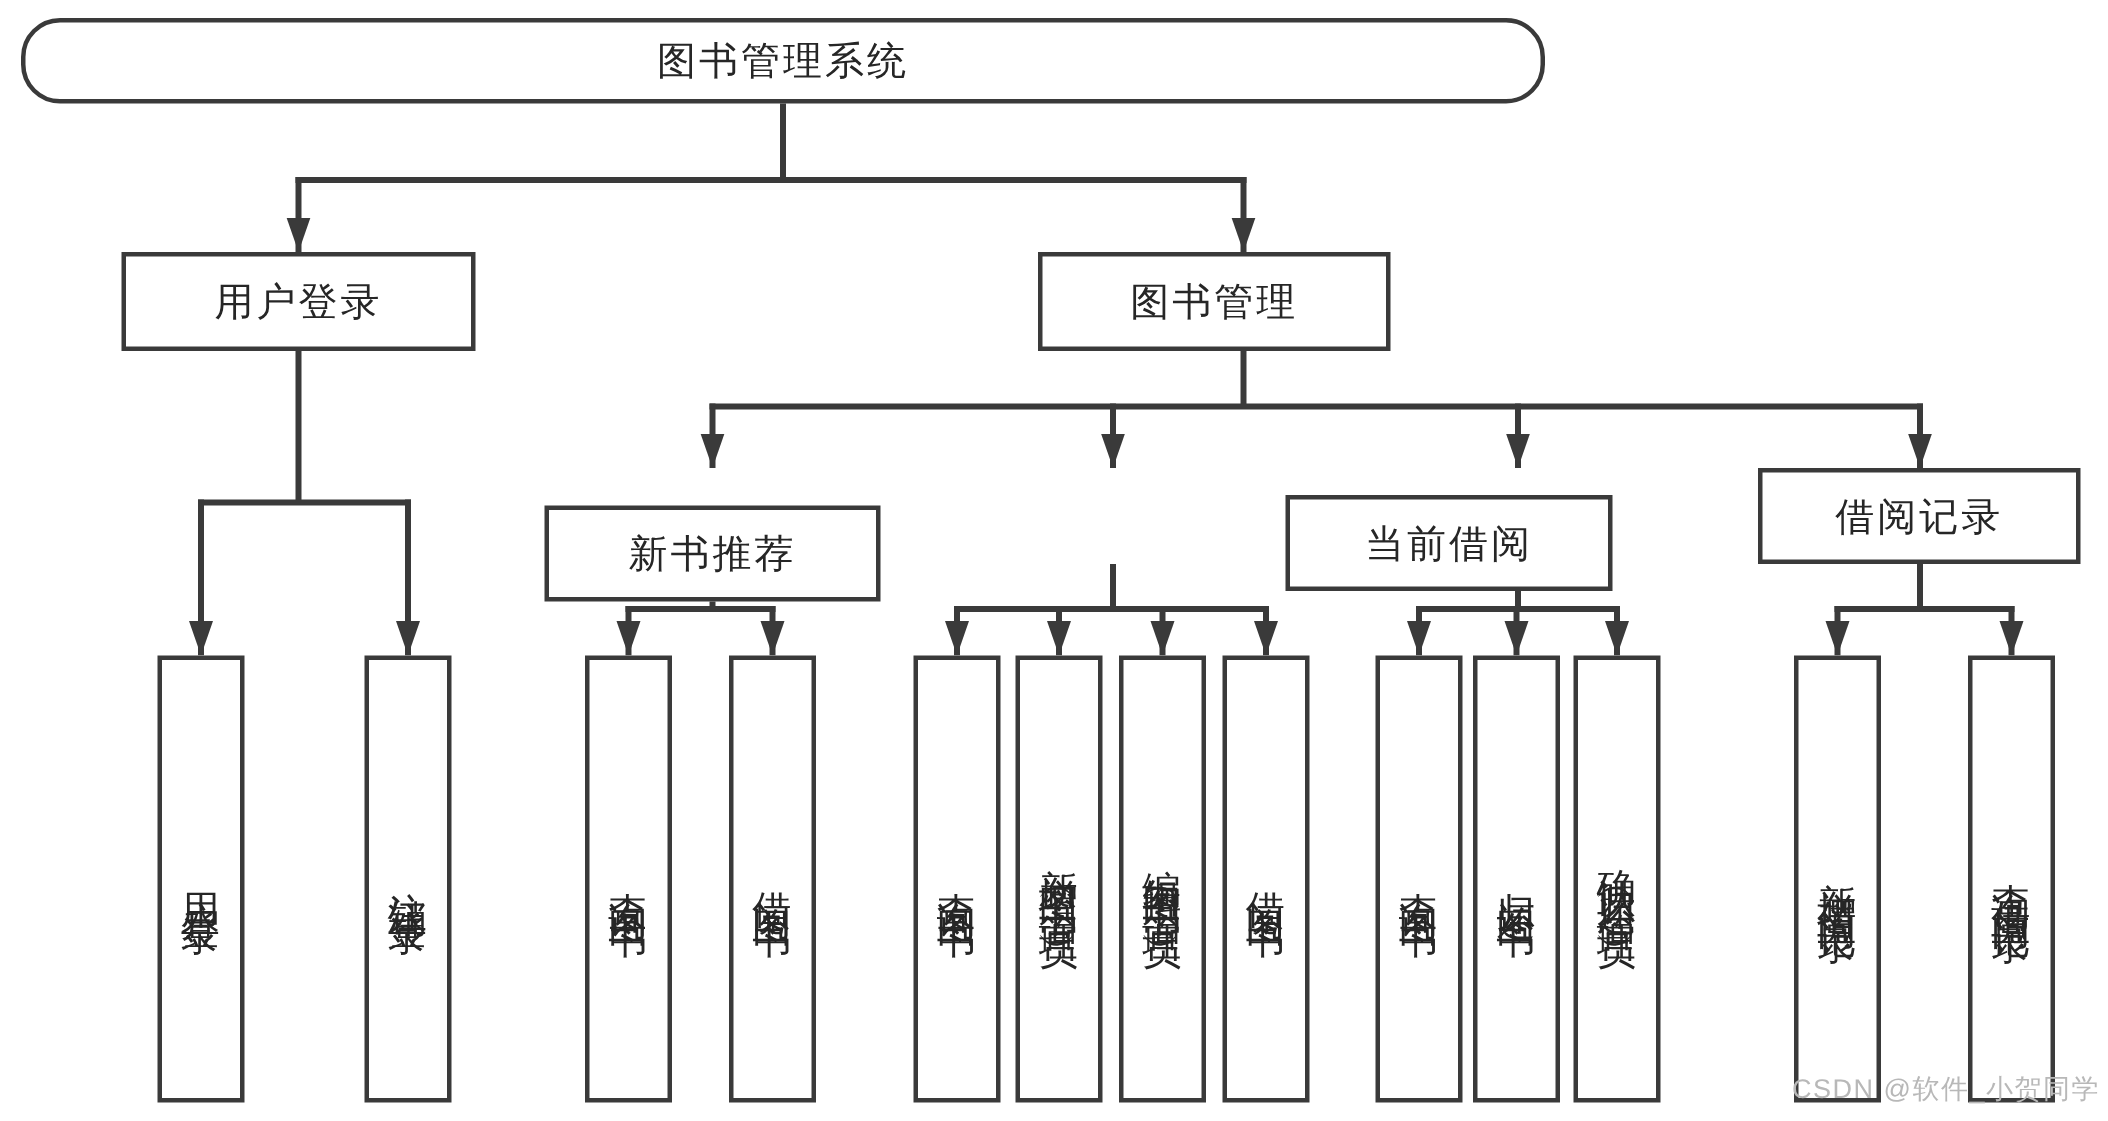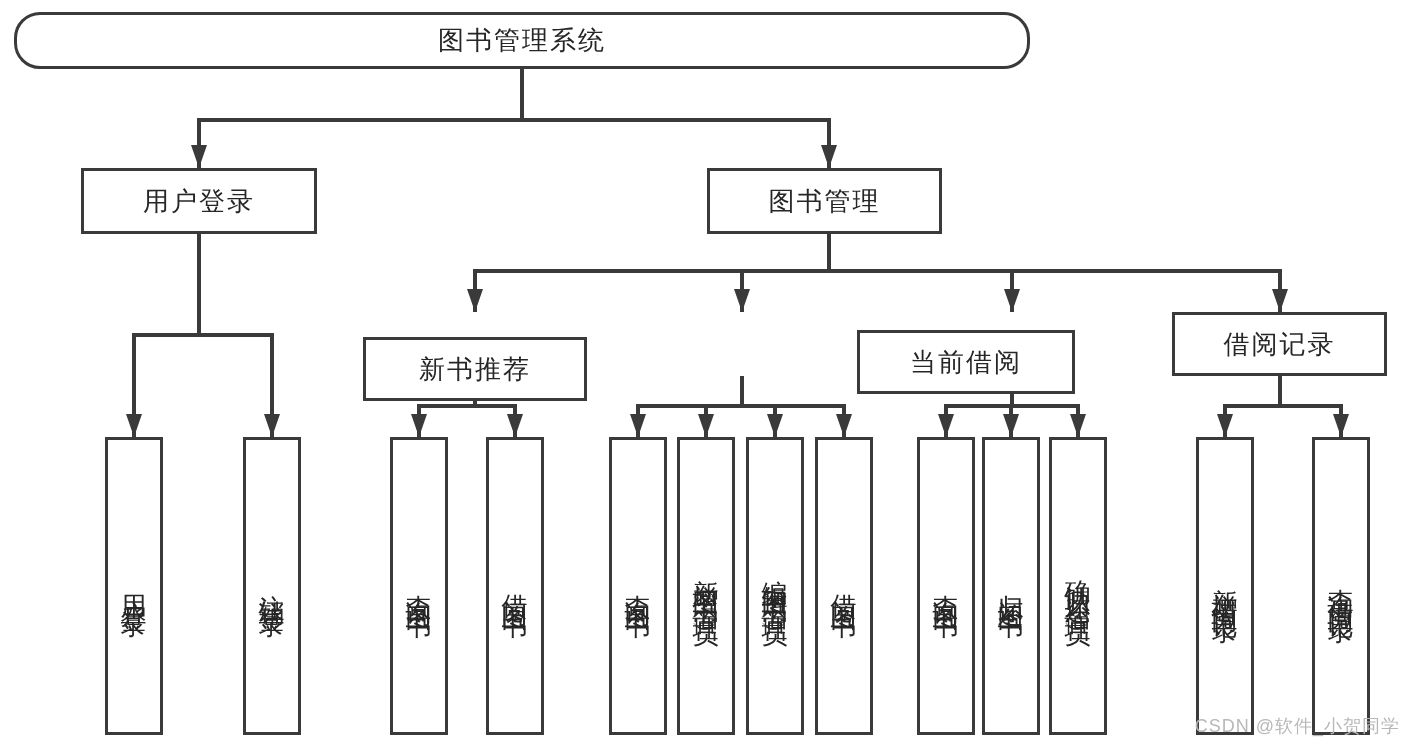--- a/index.html
+++ b/index.html
@@ -39,21 +39,21 @@
   .vnode span {
     writing-mode: vertical-rl;
     text-orientation: mixed;
     letter-spacing: 6px;
     line-height: 1;
   }
   
   .n-root   { left: 14px;  top: 12px;  width: 1016px; height: 57px; border-radius: 26px; }
   
   .n-login  { left: 81px;  top: 168px; width: 236px; height: 66px; }
-  .n-mgmt   { left: 707px; top: 168px; width: 235px; height: 66px; }
+  .n-mgmt   { left: 692px; top: 168px; width: 235px; height: 66px; }
   
   .n-l2     { top: 312px; height: 64px; }
   .n-newrec { left: 363px;  width: 224px; margin-top: 25px; }
   .n-borrow { left: 633px;  width: 218px; }
   .n-cur    { left: 857px;  width: 218px; margin-top: 18px; }
   .n-hist   { left: 1172px; width: 215px; }
   
   .leaf { top: 437px; width: 58px; height: 298px; }
   .x105  { left: 105px; }
   .x243  { left: 243px; }

